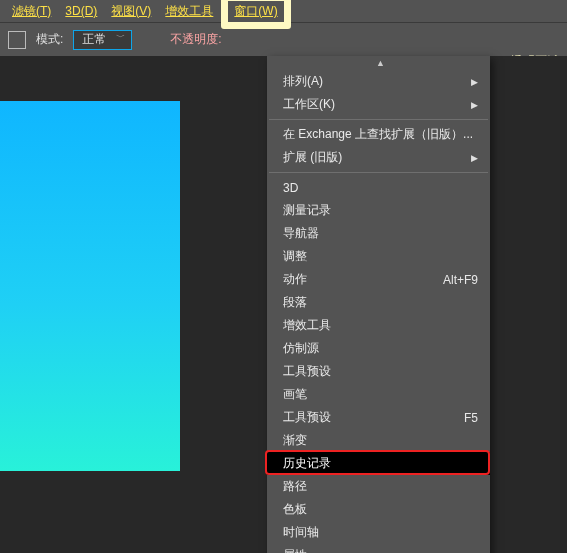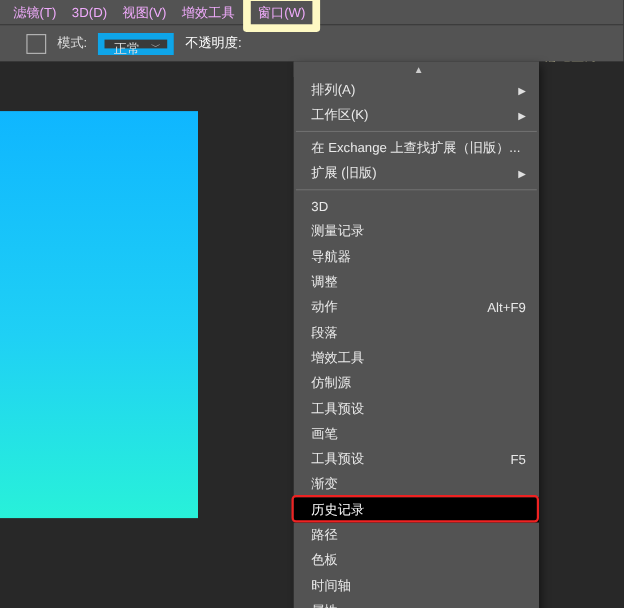--- a/index.html
+++ b/index.html
@@ -1,28 +1,28 @@
 <!DOCTYPE html>
 <html><head>
 <meta charset="utf-8">
 <style>
   * { box-sizing: border-box; margin:0; padding:0; }
   html,body { width:567px; height:553px; overflow:hidden; font-family:"Microsoft YaHei","Segoe UI",sans-serif; }
   body { background:#282828; color:#e8e8e8; font-size:12px; }
 
   .menubar { display:flex; align-items:center; height:22px; background:#535353; padding:0 6px; gap:2px; }
-  .menubar .mitem { padding:2px 6px; color:#f0abfc; cursor:default; }
+  .menubar .mitem { padding:2px 6px; color:#fde047; cursor:default;text-decoration:underline; }
   .win-highlight { border:7px solid #fef9c3; border-radius:3px; padding:0 4px 1px; color:#e8e8e8; }
 
-  .optionsbar { display:flex; align-items:center; height:34px; background:#535353; padding:0 24px; gap:10px; border-top:1px solid #3a3a3a; }
+  .optionsbar { display:flex; align-items:center; height:34px; background:#535353; padding:0 8px; gap:10px; border-top:1px solid #3a3a3a; }
   .sq { width:18px; height:18px; border:1px solid #bbb; }
   .modelabel { color:#ddd; }
-  .modeselect { display:flex; align-items:flex-start; background:#3a3a3a; border:6px solid #0ea5e9; height:20px; padding:0 6px 0 8px; gap:10px; color:#ddd; }
+  .modeselect { display:flex; align-items:flex-start; background:#3a3a3a; border:1px solid #0ea5e9; height:20px; padding:0 6px 0 8px; gap:10px; color:#ddd; }
   .modeselect .chev { font-size:9px; color:#ccc; }
-  .opac { color:#ffffff; }
+  .opac { color:#fca5a5;margin-left:28px; }
   .trans { color:#fef9c3; margin-left:auto;margin-top:44px; }
 
   .canvas-wrap { position:relative; width:567px; height:497px; background:#282828; }
   .canvas { position:absolute; left:0; top:45px; width:180px; height:370px; background:linear-gradient(180deg,#0fb6ff 0%,#1fd0f5 55%,#28f1d9 100%); }
 
   
   .menu { position:absolute; left:267px; top:0; width:223px; background:#535353; color:#eaeaea; box-shadow:3px 3px 8px rgba(0,0,0,0.5); }
   .menu .row { display:flex; align-items:center; height:23px; padding:0 12px 0 16px; cursor:default; white-space:nowrap; }
   .menu .row .lbl { flex:1; }
   .menu .row .shortcut { color:#e8e8e8; font-size:12px; }

